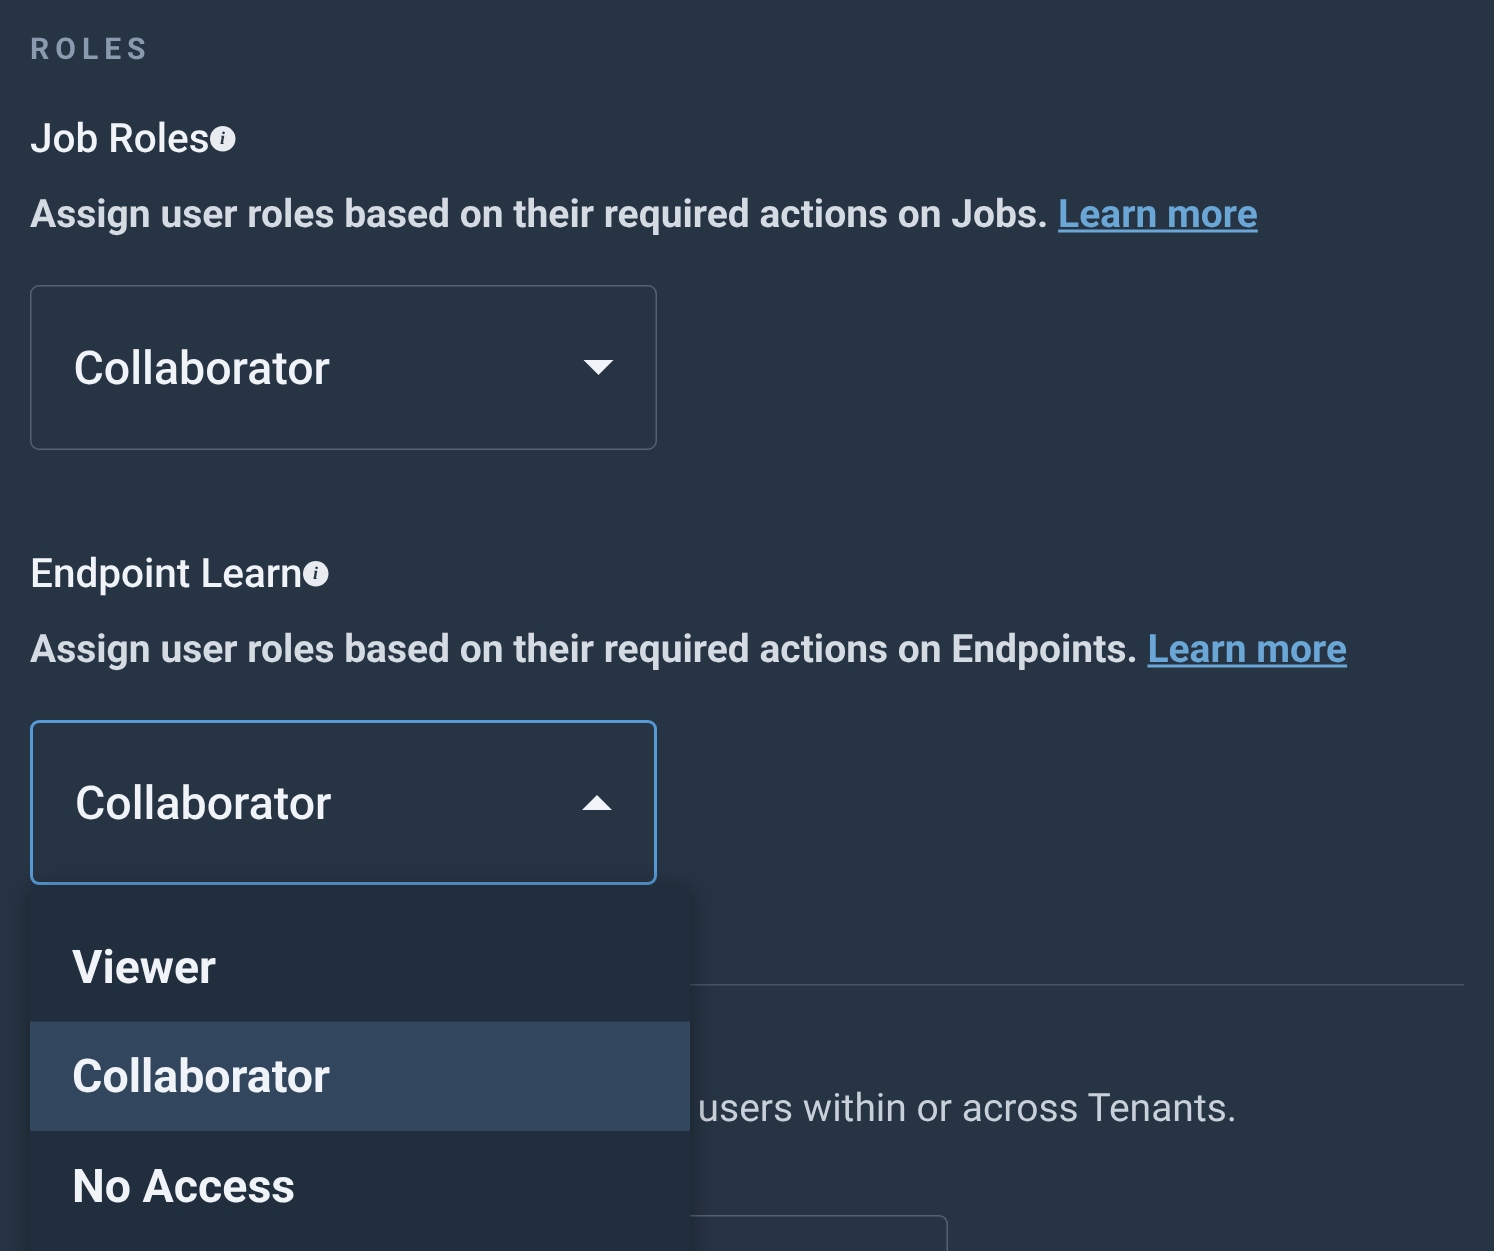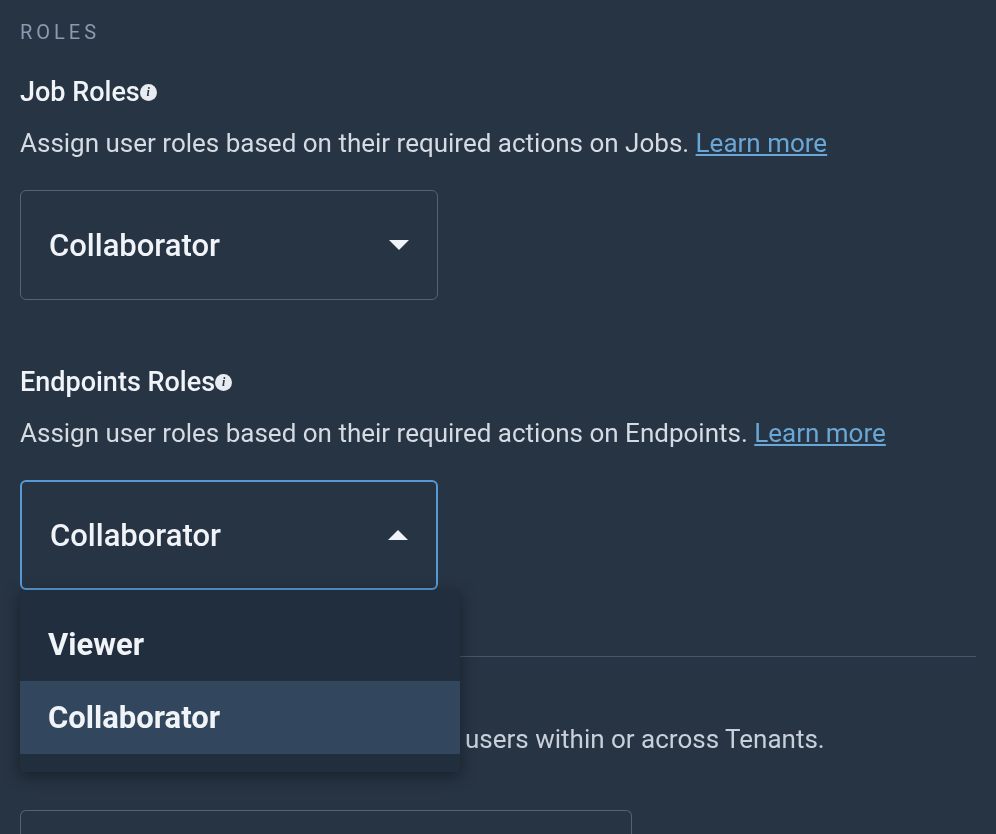--- a/index.html
+++ b/index.html
@@ -12,21 +12,21 @@
       font-family: -apple-system, BlinkMacSystemFont, "Segoe UI", Roboto, Helvetica, Arial, sans-serif;
       color: #e8ecf0;
       width: 996px;
       height: 834px;
       padding: 20px;
       position: relative;
     }
     .section-header {
       color: #8a9bb0;
       font-size: 20px;
-      font-weight: 400;
+      font-weight: 700;
       letter-spacing: 4px;
       text-transform: uppercase;
       margin-bottom: 32px;
     }
     .field-label-row {
       display: flex;
       align-items: center;
       margin-bottom: 14px;
     }
     .field-label {
@@ -44,21 +44,21 @@
       background-color: #e8ecf0;
       color: #273444;
       font-size: 12px;
       font-weight: 700;
       font-style: italic;
       font-family: Georgia, serif;
     }
     .field-description {
       color: #d5dbe3;
       font-size: 26px;
-      font-weight: 400;
+      font-weight: 700;
       margin-bottom: 28px;
       margin-top: 20px;
     }
     .learn-more {
       color: #6ba7d6;
       text-decoration: underline;
     }
     .dropdown {
       position: relative;
       width: 418px;
@@ -164,34 +164,35 @@
     <div class="dropdown">
       <div class="dropdown-trigger">
         <span class="dropdown-value">Collaborator</span>
         <span class="caret-down"></span>
       </div>
     </div>
   </div>
 
   <div class="field-block">
     <div class="field-label-row">
-      <span class="field-label">Endpoints Roles</span>
+      <span class="field-label">Endpoint Learn</span>
       <span class="info-icon">i</span>
     </div>
     <div class="field-description">
       <span>Assign user roles based on their required actions on Endpoints. </span><a class="learn-more">Learn more</a>
     </div>
     <div class="dropdown">
       <div class="dropdown-trigger active">
         <span class="dropdown-value">Collaborator</span>
         <span class="caret-up"></span>
       </div>
       <div class="dropdown-menu">
         <div class="dropdown-option">Viewer</div>
         <div class="dropdown-option selected">Collaborator</div>
+        <div class="dropdown-option">No Access</div>
       </div>
     </div>
   </div>
 
   <hr class="divider">
 
   <div class="partial-text">users within or across Tenants.</div>
 
   <div class="partial-box"></div>
 </div>

